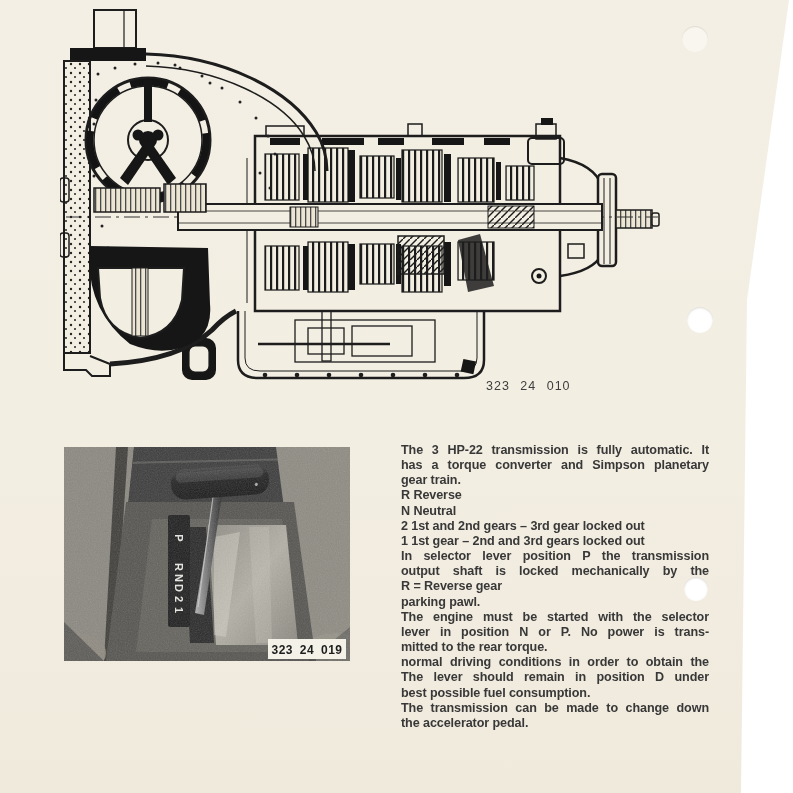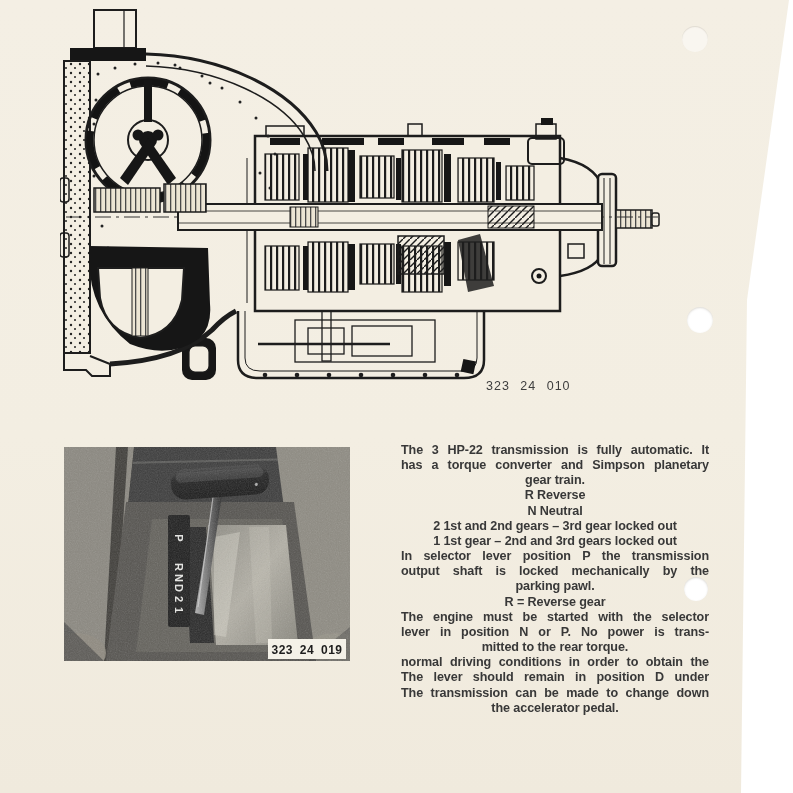--- a/index.html
+++ b/index.html
@@ -25,21 +25,21 @@
     position:absolute;left:486px;top:379px;font-size:12.5px;color:#3e3e3e;
     letter-spacing:1px;word-spacing:6px;
   }
   .photo{position:absolute;left:64px;top:447px;width:286px;height:214px;}
   .text-col{
     position:absolute;left:356px;top:443px;width:308px;
     font-weight:bold;font-size:12.6px;line-height:15.15px;color:#383838;
     letter-spacing:-0.1px;
     margin-left:45px;
   }
-  .tl{white-space:nowrap;text-align:center;}
+  .tl{white-space:nowrap;}
   .tl.j{white-space:normal;text-align:justify;text-align-last:justify;}
 </style>
 </head>
 <body>
 
 <div class="page">
 
   <svg class="diagram" viewBox="0 0 600 390">
     <defs>
       <pattern id="vs" width="6" height="10" patternUnits="userSpaceOnUse">
@@ -301,27 +301,28 @@
   <div class="text-col">
     <div class="tl j">The 3 HP-22 transmission is fully automatic. It</div>
     <div class="tl j">has a torque converter and Simpson planetary</div>
     <div class="tl">gear train.</div>
     <div class="tl">R Reverse</div>
     <div class="tl">N Neutral</div>
     <div class="tl">2 1st and 2nd gears – 3rd gear locked out</div>
     <div class="tl">1 1st gear – 2nd and 3rd gears locked out</div>
     <div class="tl j">In selector lever position P the transmission</div>
     <div class="tl j">output shaft is locked mechanically by the</div>
+    <div class="tl">R = Reverse gear</div>
     <div class="tl">parking pawl.</div>
-    <div class="tl">R = Reverse gear</div>
     <div class="tl j">The engine must be started with the selector</div>
     <div class="tl j">lever in position N or P. No power is trans-</div>
     <div class="tl">mitted to the rear torque.</div>
     <div class="tl j">normal driving conditions in order to obtain the</div>
     <div class="tl j">The lever should remain in position D under</div>
+    <div class="tl">best possible fuel consumption.</div>
     <div class="tl j">The transmission can be made to change down</div>
     <div class="tl">the accelerator pedal.</div>
   </div>
 
   <div class="hole h3"></div>
   <div class="hole h1"></div>
   <div class="hole h2"></div>
 </div>
 
 </body></html>

